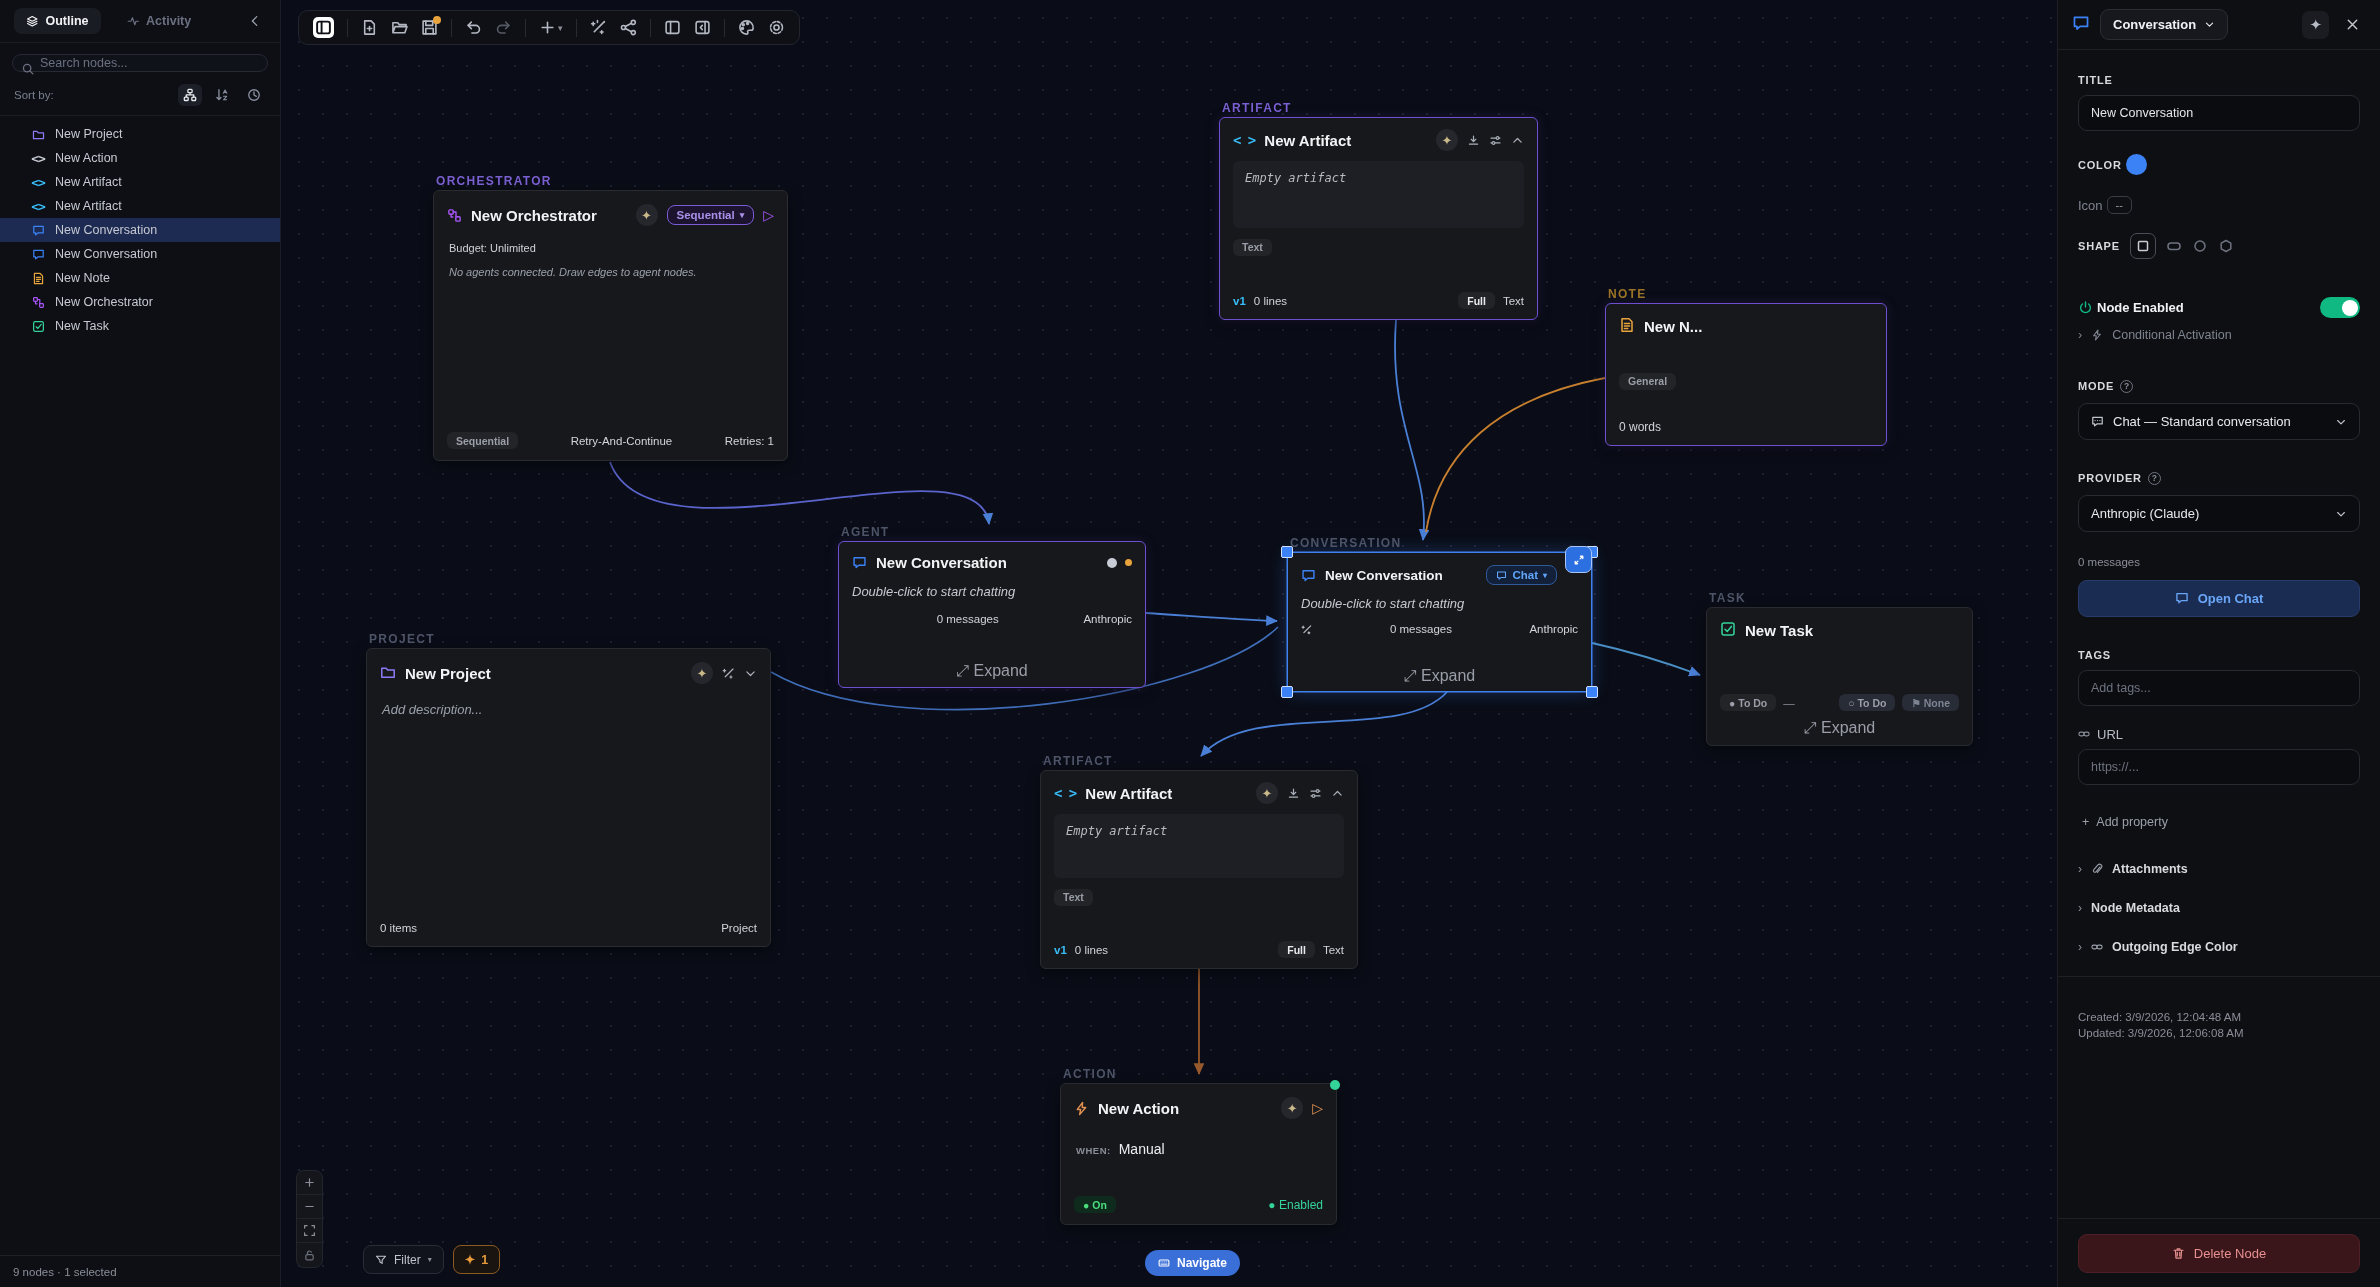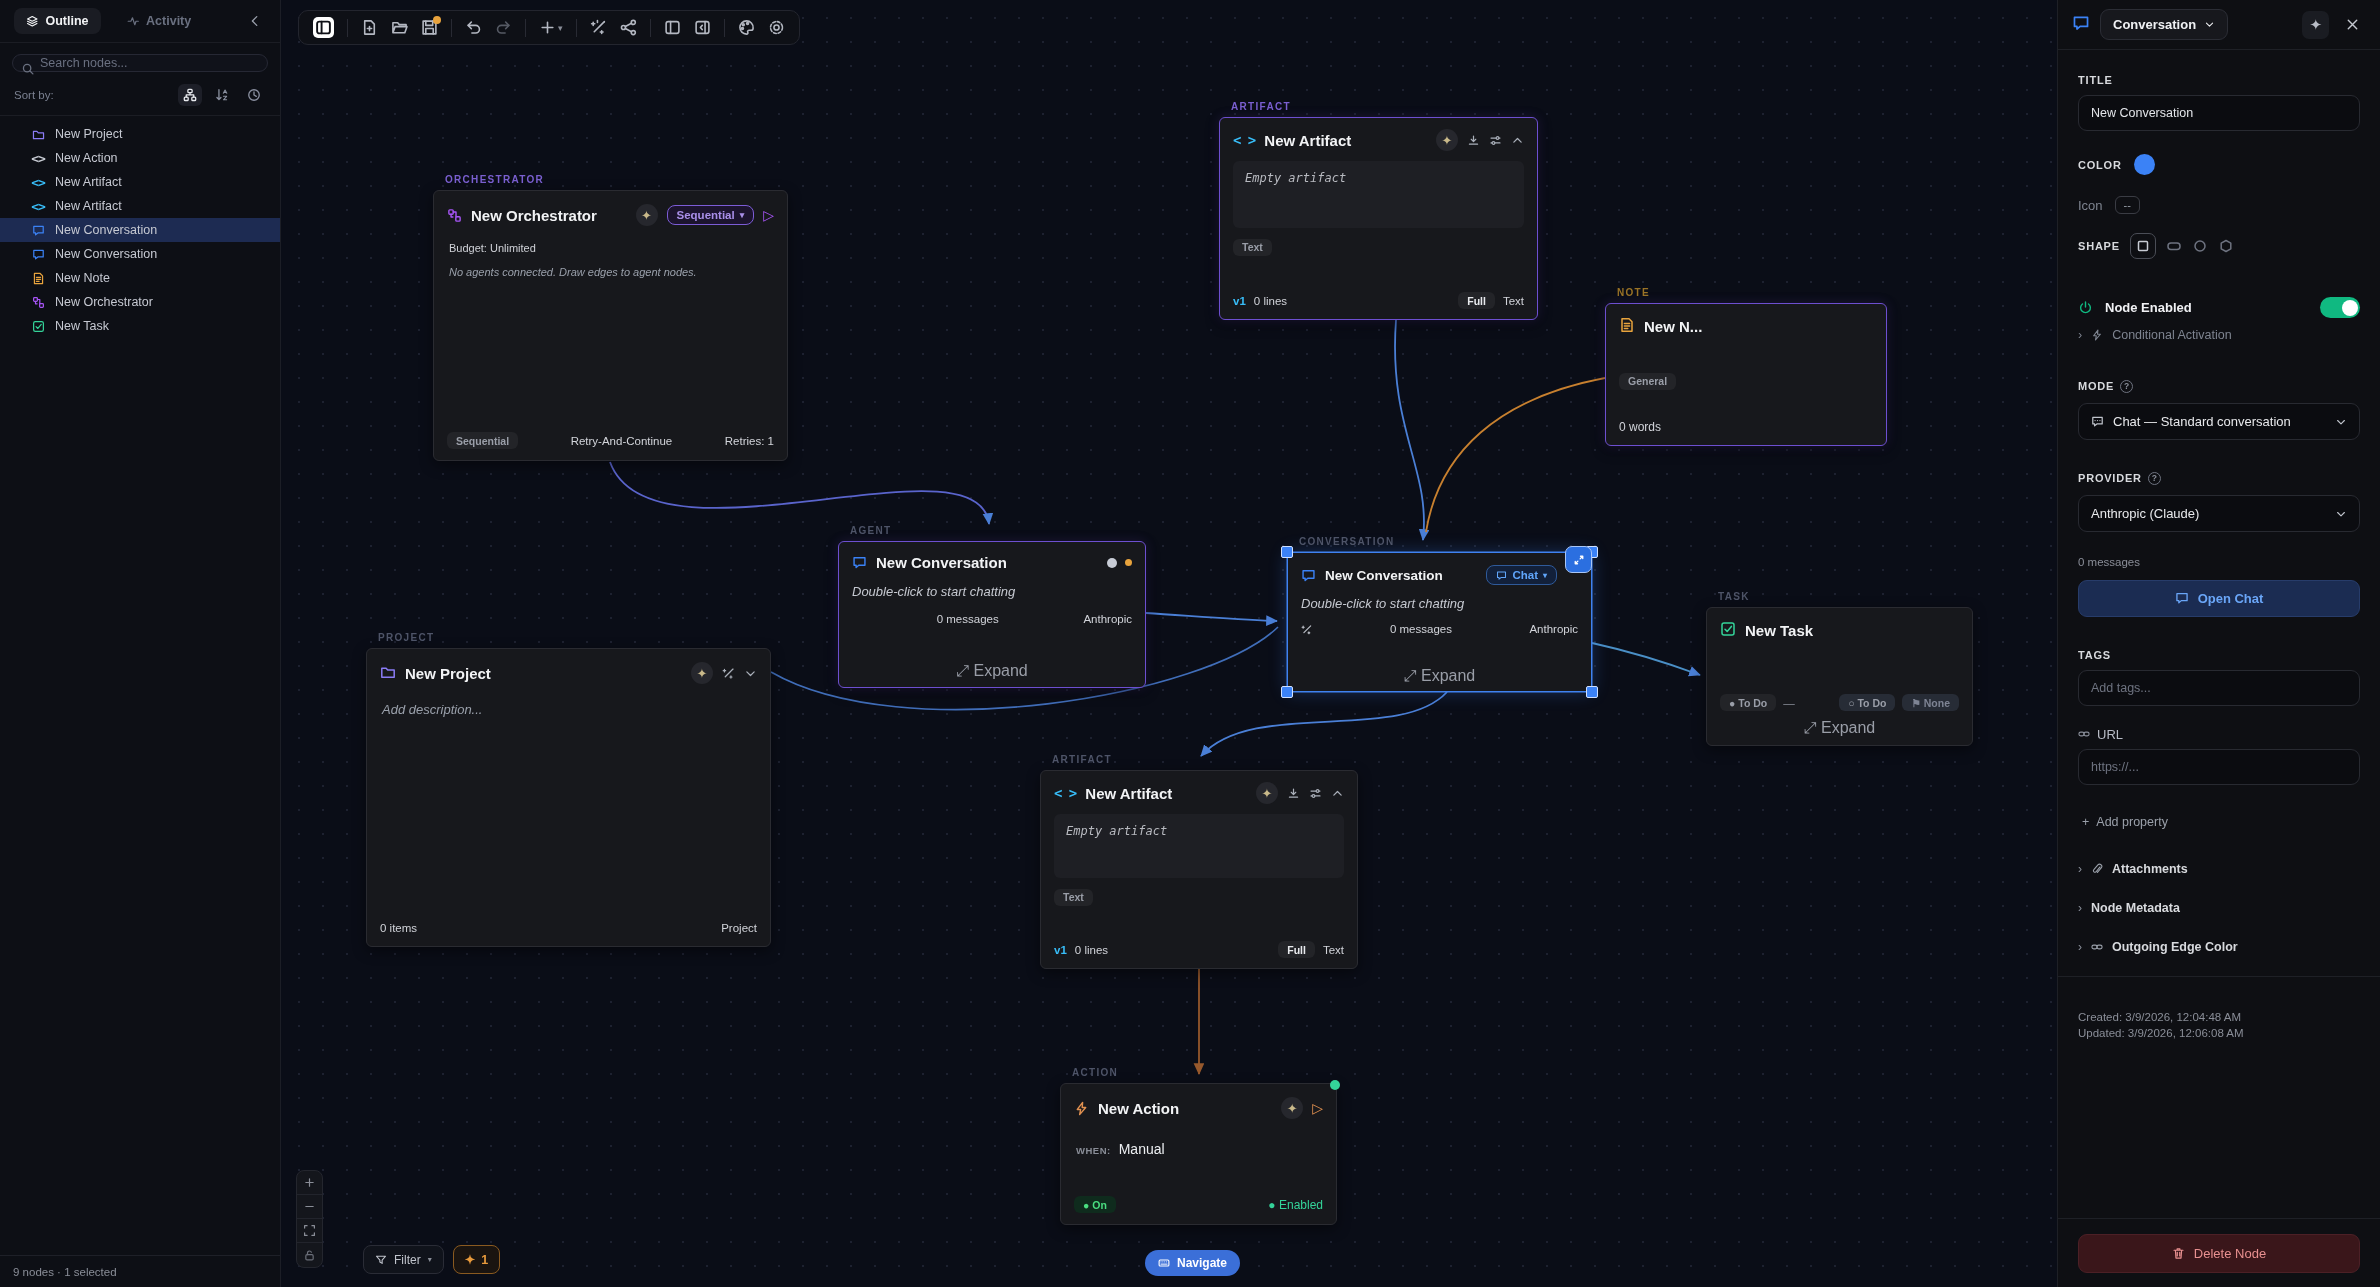--- a/index.html
+++ b/index.html
@@ -73,21 +73,21 @@
     font-weight:bold; cursor:pointer; }
   .navigate { position:absolute; left:864px; bottom:11px; display:flex; align-items:center; gap:7px;
     height:26px; padding:0 13px; background:#3b6fd8; border-radius:999px; color:#fff;
     font-size:12px; font-weight:bold; cursor:pointer; }
 
   
   .nd { position:absolute; background:#17181c; border:1.5px solid #2a2b31; border-radius:6px;
     box-shadow:0 4px 14px rgba(0,0,0,.45); }
   .nd.purple { border-color:#6d4fd0; box-shadow:0 0 12px rgba(120,80,220,.18), 0 4px 14px rgba(0,0,0,.45); }
   .nd.selblue { border-color:#3f82f0; box-shadow:0 0 0 1px rgba(63,130,240,.5), 0 0 18px rgba(59,130,246,.30); }
-  .nl { position:absolute; top:-17px; left:11px; font-size:10px; font-weight:bold;
+  .nl { position:absolute; top:-17px; left:2px; font-size:12px; font-weight:bold;
     letter-spacing:1.3px; color:#4e5468; }
   .nl.vio { color:#7a5fd0; } .nl.org { color:#9a7326; }
   .nh { display:flex; align-items:center; gap:9px; padding:13px 13px 0; }
   .nt { font-size:15px; font-weight:bold; color:#f2f3f5; white-space:nowrap; }
   .nt.sm { font-size:13.5px; }
   .sp { flex:1; }
   .nb { color:#aab0ba; font-size:13px; cursor:pointer; display:flex; align-items:center; }
   .nb.circ { background:#26272d; border-radius:50%; width:22px; height:22px; justify-content:center;
     color:#c9b98a; }
   .hint { font-style:italic; color:#c6c9d1; font-size:13px; padding:0 13px; }
@@ -113,21 +113,21 @@
   .phead { display:flex; align-items:center; gap:10px; padding:9px 14px; border-bottom:1px solid #1e2026; }
   .ptype { display:flex; align-items:center; gap:8px; background:#17181d; border:1px solid #2b2d35;
     border-radius:9px; padding:7px 12px; font-size:13px; font-weight:bold; color:#f0f1f4; cursor:pointer; }
   .phbtn { color:#b8bcc6; font-size:15px; background:#1a1c22; border-radius:7px; padding:5px 7px; cursor:pointer; }
   .phx { color:#c4c8d0; font-size:15px; cursor:pointer; padding:4px 6px; }
   .pbody { padding:10px 20px 0; display:flex; flex-direction:column; flex:1; overflow:hidden; }
   .plbl { font-size:11px; font-weight:bold; letter-spacing:.8px; color:#d8dade; }
   .pinput { width:100%; height:36px; background:#0b0c10; border:1px solid #282a31; border-radius:9px;
     color:#e4e6ea; font-size:12.5px; padding:0 12px; outline:none; font-family:inherit; }
   .pinput::placeholder { color:#6e7380; }
-  .prow { display:flex; align-items:center; gap:12px; }
+  .prow { display:flex; align-items:center; gap:4px; }
   .swatch { width:21px; height:21px; border-radius:50%; background:#3b82f6; cursor:pointer; }
   .iconbox { border:1px solid #3a3c44; border-radius:6px; padding:2px 8px; color:#9aa0aa;
     font-size:11px; cursor:pointer; }
   .shapebtn { border:1.5px solid #4a4d56; border-radius:7px; width:26px; height:26px; display:flex;
     align-items:center; justify-content:center; cursor:pointer; color:#c8ccd4; }
   .shp { color:#6e7380; cursor:pointer; display:flex; align-items:center; }
   .toggle { width:40px; height:21px; background:#10b981; border-radius:999px; position:relative; cursor:pointer; }
   .toggle::after { content:""; position:absolute; right:2.5px; top:2.5px; width:16px; height:16px;
     background:#fff; border-radius:50%; }
   .qmark { display:inline-flex; width:13px; height:13px; border:1.2px solid #6e7380; border-radius:50%;

